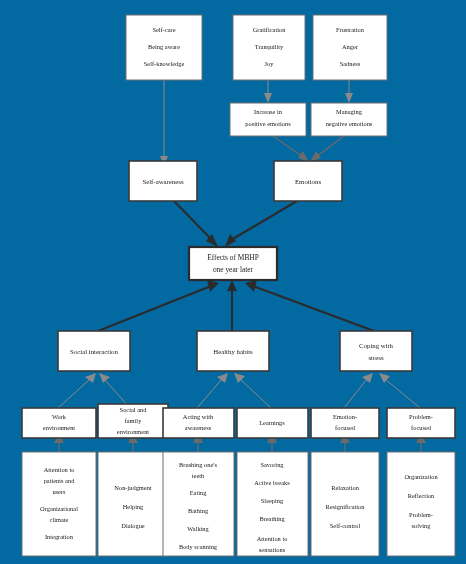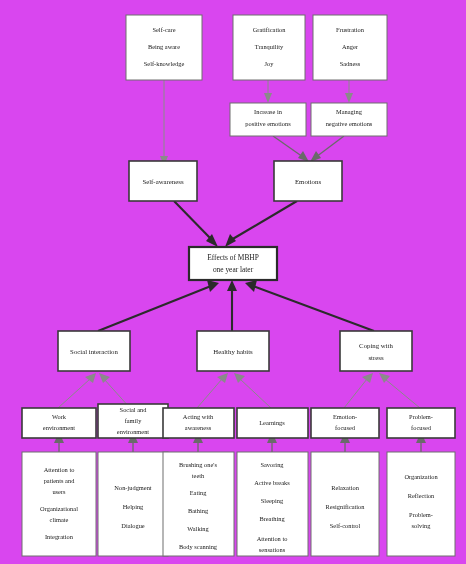--- a/index.html
+++ b/index.html
@@ -10,21 +10,21 @@
   body {
     width: 466px;
     height: 564px;
     font-family: "Liberation Serif", "DejaVu Serif", serif;
     overflow: hidden;
   }
   #diagram-root {
     position: relative;
     width: 466px;
     height: 564px;
-    background: #d946ef;
+    background: #0369a1;
   }
   svg#flowchart {
     display: block;
     width: 466px;
     height: 564px;
   }
   .node-box {
     fill: #ffffff;
     stroke: #6e6e6e;
     stroke-width: 1;

